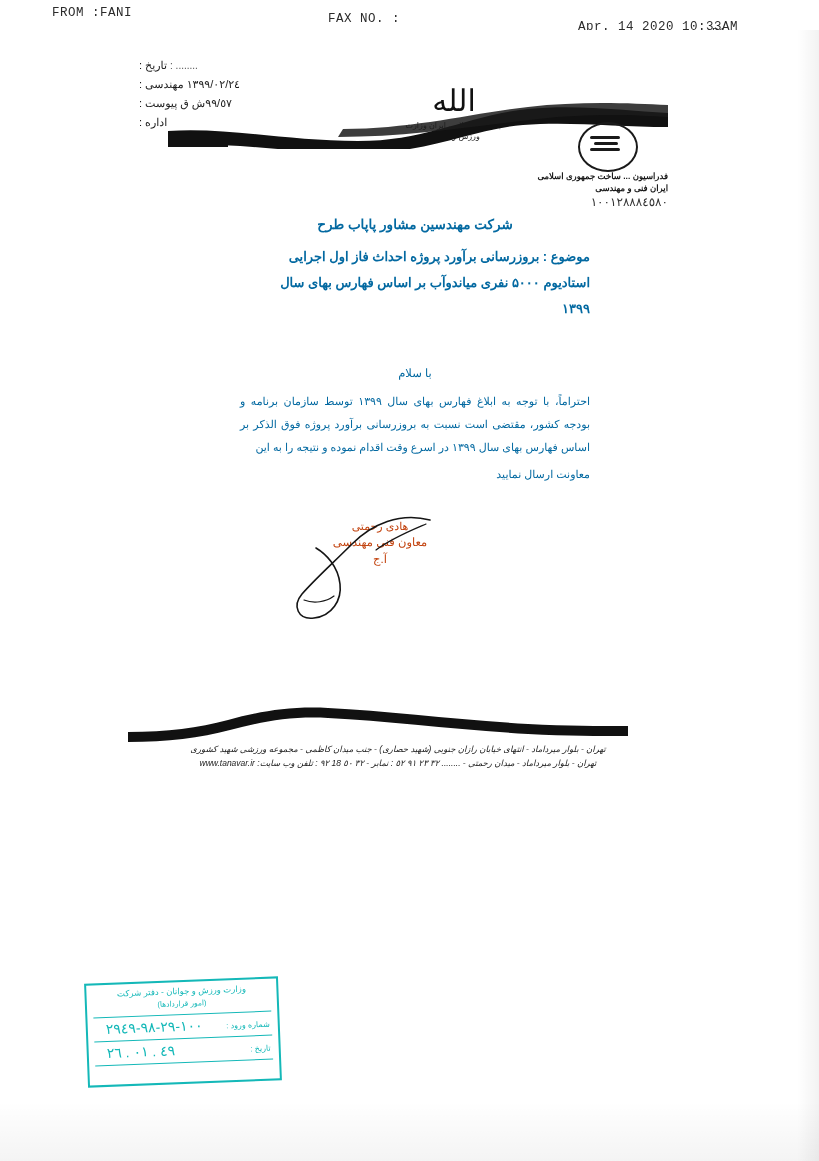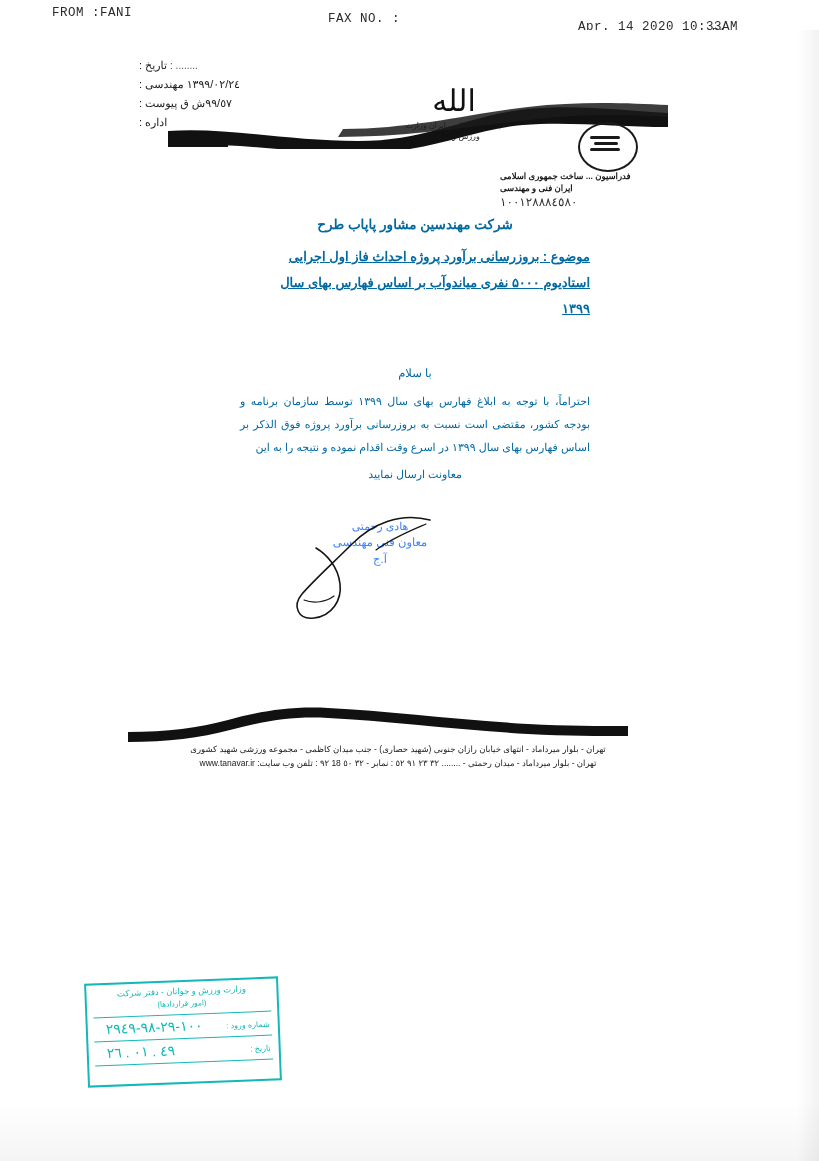--- a/index.html
+++ b/index.html
@@ -143,25 +143,25 @@
     margin-bottom: 3px;
     background: #1a1a1a;
     border-radius: 2px;
   }
   .right-logo .bars i:nth-child(1) { width: 30px; }
   .right-logo .bars i:nth-child(2) { width: 24px; margin-left: 4px; }
   .right-logo .bars i:nth-child(3) { width: 30px; }
 
   .right-org {
     position: absolute;
-    left: 500px;
+    left: 528px;
     top: 128px;
     width: 140px;
     direction: rtl;
-    text-align: left;
+    text-align: right;
     font-size: 8.5px;
     color: #1a1a1a;
     line-height: 12px;
   }
   .right-org .unit { font-weight: bold; }
   .right-org .code { font-size: 12px; color: #333; margin-top: 2px; }
 
   
   .letter-body {
     position: absolute;
@@ -176,47 +176,46 @@
     font-size: 13.5px;
     font-weight: bold;
     margin-bottom: 12px;
     text-align: center;
   }
   .subject {
     font-size: 13px;
     font-weight: bold;
     line-height: 26px;
     margin-bottom: 6px;
-    text-decoration: underline;
   }
   .subject .l2, .subject .l3 { display: block; }
   .subject .l3 { text-align: right; }
 
   .greeting {
     margin-top: 44px;
     font-size: 11.5px;
     text-align: center;
   }
   .para {
     margin-top: 10px;
     font-size: 11px;
     line-height: 23px;
     text-align: justify;
   }
-  .para .last { display: block; text-align: center; margin-top: 4px; }
+  .para .last { display: block; margin-top: 4px; }
 
   
   .sign-block {
     position: absolute;
     top: 488px;
     left: 300px;
     width: 160px;
     direction: rtl;
     text-align: center;
-    color: #3b82f6;
+    color: #c2410c;
   }
   .sign-name {
     font-size: 11px;
     line-height: 16px;
   }
   .sign-title {
     font-size: 11.5px;
     line-height: 17px;
   }
   .sign-scribble {
@@ -238,20 +237,21 @@
   .footer-text {
     position: absolute;
     left: 128px;
     top: 712px;
     width: 540px;
     direction: rtl;
     text-align: center;
     font-size: 8.5px;
     color: #1a1a1a;
     line-height: 14px;
+    font-style: italic;
   }
 
   
   .stamp {
     position: absolute;
     left: 86px;
     top: 950px;
     width: 190px;
     height: 100px;
     border: 2px solid #14b8b8;

